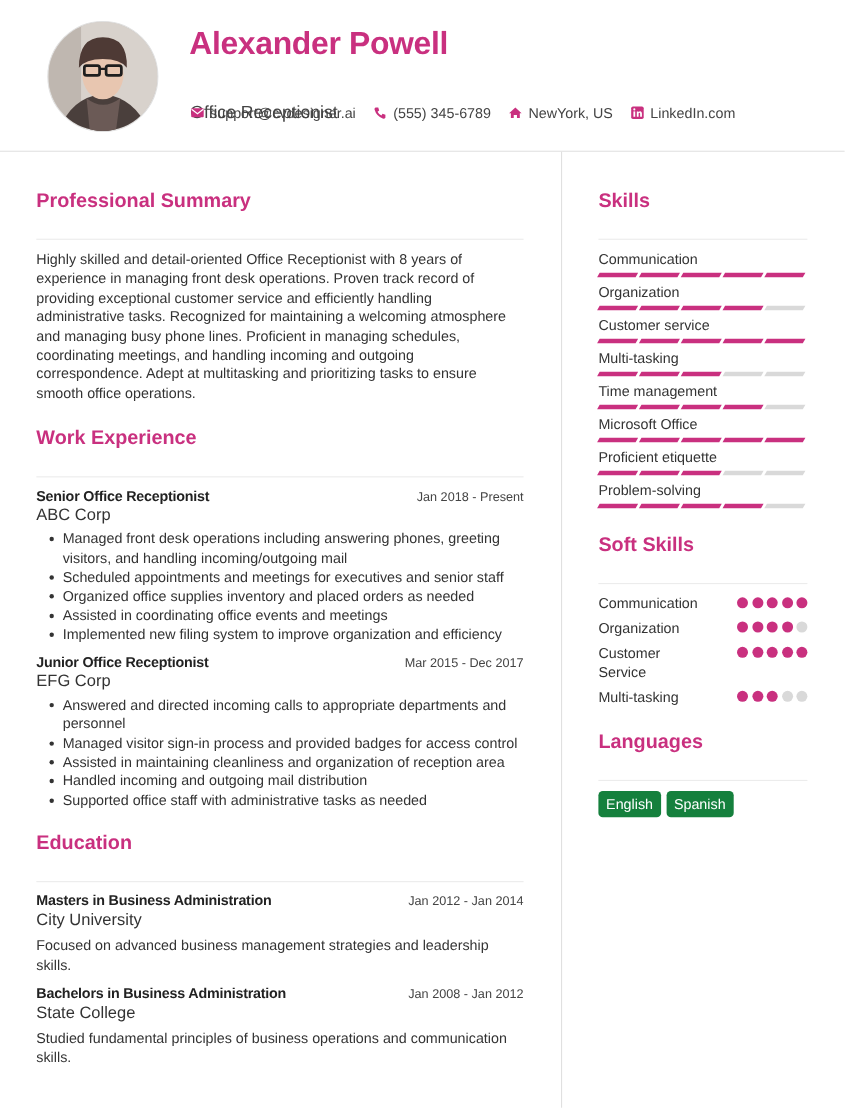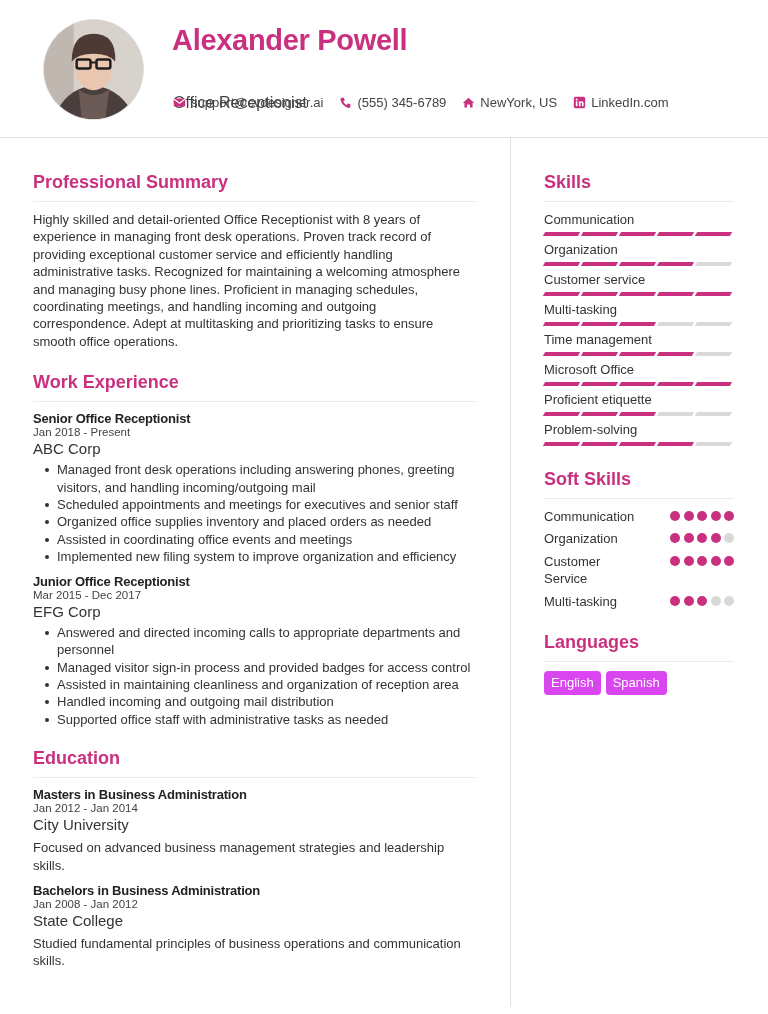--- a/index.html
+++ b/index.html
@@ -15,25 +15,25 @@
   .contacts { position: absolute; left: 173px; top: 95px; display: flex; align-items: center; font-size: 13px; color: #444444; }
   .contact { display: flex; align-items: center; margin-right: 16px; }
   .contact .ic { width: 13px; height: 13px; margin-right: 5px; display: inline-flex; align-items: center; justify-content: center; }
   .contact .ic svg { width: 13px; height: 13px; display: block; }
 
   
   .divider-v { position: absolute; left: 510px; top: 138px; width: 1px; height: 869px; background: #e0e0e0; }
   .left { position: absolute; left: 33px; top: 138px; width: 443px; }
   .right { position: absolute; left: 544px; top: 138px; width: 190px; }
 
-  .section-title { font-size: 18px; font-weight: bold; color: #c9307f; padding-bottom: 8px; border-bottom: 1px solid #ececec; margin-bottom: 9px; }
+  .section-title { font-size: 18px; font-weight: bold; color: #c9307f; padding-bottom: 24px; border-bottom: 1px solid #ececec; margin-bottom: 9px; }
   .summary { font-size: 13px; line-height: 17.4px; color: #333; }
 
   .job { margin-bottom: 8px; }
-  .row-head { display: flex; justify-content: space-between; align-items: baseline; flex-direction: column; }
+  .row-head { display: flex; justify-content: space-between; align-items: baseline; }
   .job-title { font-size: 13px; font-weight: bold; color: #222; letter-spacing: -0.2px; }
   .job-date { font-size: 11.5px; color: #444; }
   .company { font-size: 15px; color: #333; margin-top: 2px; }
   ul.bullets { list-style: none; margin-top: 4px; padding-left: 12px; }
   ul.bullets li { position: relative; font-size: 13px; line-height: 17.4px; padding-left: 12px; color: #333; }
   ul.bullets li::before { content: ""; position: absolute; left: 0; top: 7px; width: 4px; height: 4px; border-radius: 50%; background: #333; }
 
   .edu { margin-bottom: 9px; }
   .edu-desc { font-size: 13px; line-height: 17.4px; color: #333; margin-top: 6px; }
 
@@ -46,21 +46,21 @@
   .bar.off { background: #d9d9d9; }
 
   .soft { display: flex; justify-content: space-between; align-items: flex-start; margin-bottom: 5px; }
   .soft-name { font-size: 13px; color: #333; line-height: 17.4px; width: 95px; }
   .dots { display: flex; margin-top: 3px; }
   .dot { width: 10px; height: 10px; border-radius: 50%; margin-left: 3.5px; }
   .dot.on { background: #c9307f; }
   .dot.off { background: #d9d9d9; }
 
   .langs { display: flex; }
-  .lang { background: #d946ef; color: #fff; font-size: 13px; padding: 4px 7px 5px 7px; border-radius: 4px; margin-right: 5px; }
+  .lang { background: #15803d; color: #fff; font-size: 13px; padding: 4px 7px 5px 7px; border-radius: 4px; margin-right: 5px; }
 </style>
 </head>
 <body>
 
 <div class="header">
   <div class="photo">
     <svg viewBox="0 0 100 100">
       <rect width="100" height="100" fill="#d8d2cc"></rect>
       <rect x="0" y="0" width="30" height="100" fill="#bfb7b0"></rect>
       <path d="M10 100 Q20 70 50 66 Q80 70 92 100 Z" fill="#4a3f3c"></path>

